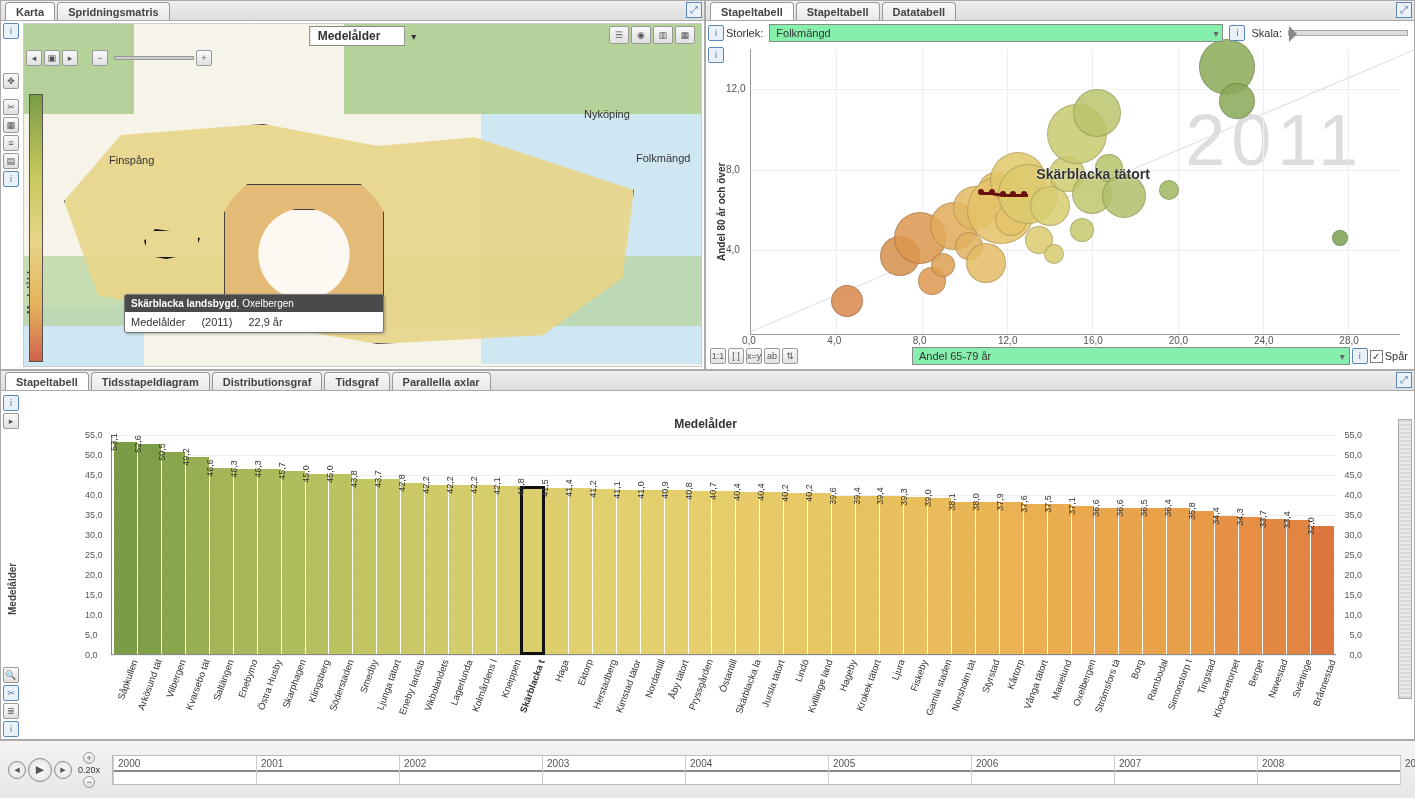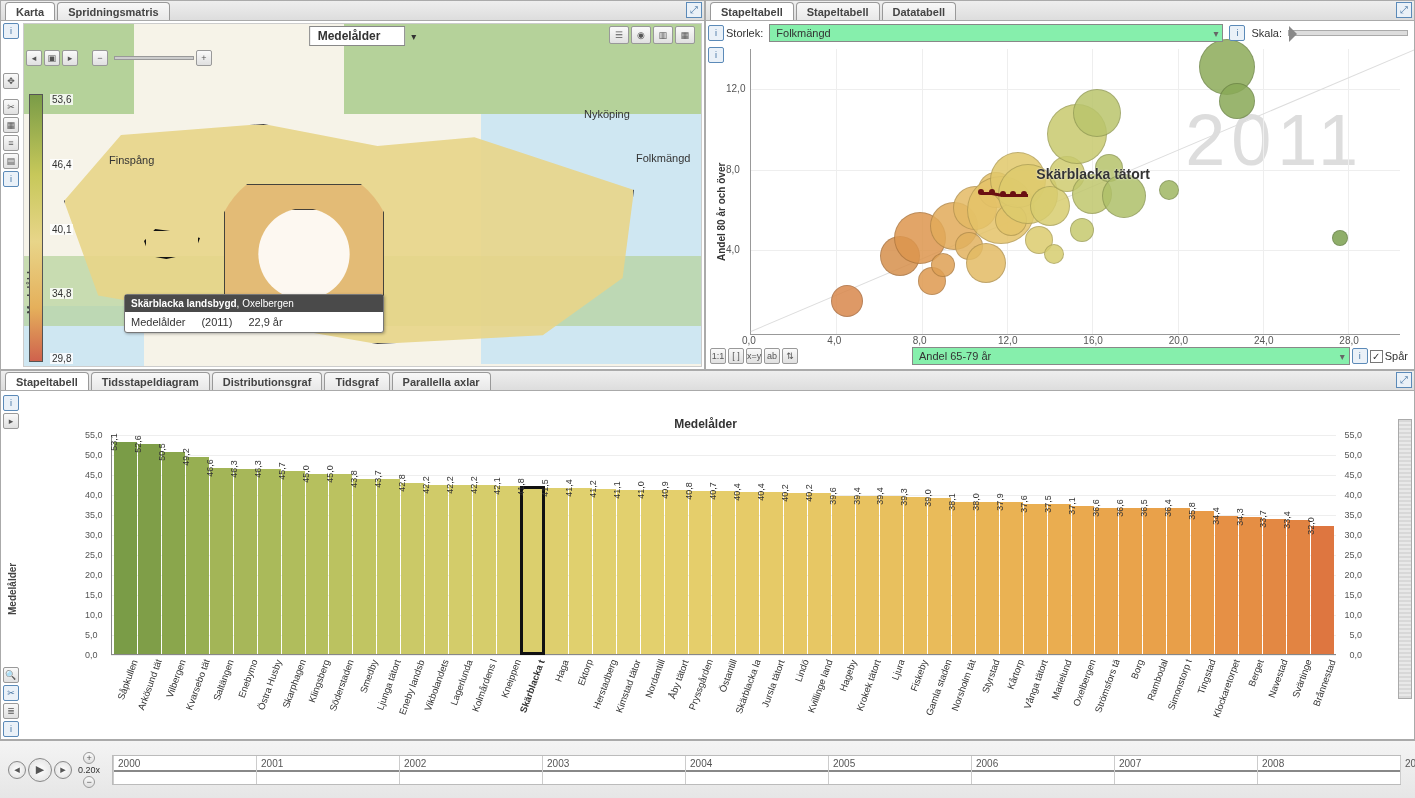--- a/index.html
+++ b/index.html
@@ -131,27 +131,20 @@
             <div class="toolbtn">▣</div>
             <div class="toolbtn">▸</div>
             <div style="width:10px"></div>
             <div class="toolbtn">−</div>
             <div class="zoomslider"></div>
             <div class="toolbtn">+</div>
           </div>
           <div class="legend">
               <div class="legend-bar"></div>
             </div>
-          <div class="legend-labels" id="legend-labels">
-              <span>53,6</span>
-              <span>46,4</span>
-              <span>40,1</span>
-              <span>34,8</span>
-              <span>29,8</span>
-            </div>
           <div class="vlabel" style="left:2px;top:290px;">Medelålder</div>
           <div id="map-cities">
               <div class="map-city" style="left: 85px; top: 130px;">Finspång</div>
               <div class="map-city" style="left: 560px; top: 84px;">Nyköping</div>
               <div class="map-city" style="left: 612px; top: 128px;">Folkmängd</div>
             </div>
           <div class="map-tooltip">
             <div class="tt-head"><b>Skärblacka landsbygd</b><span>, Oxelbergen</span></div>
             <div class="tt-body">
               <span>Medelålder</span>

